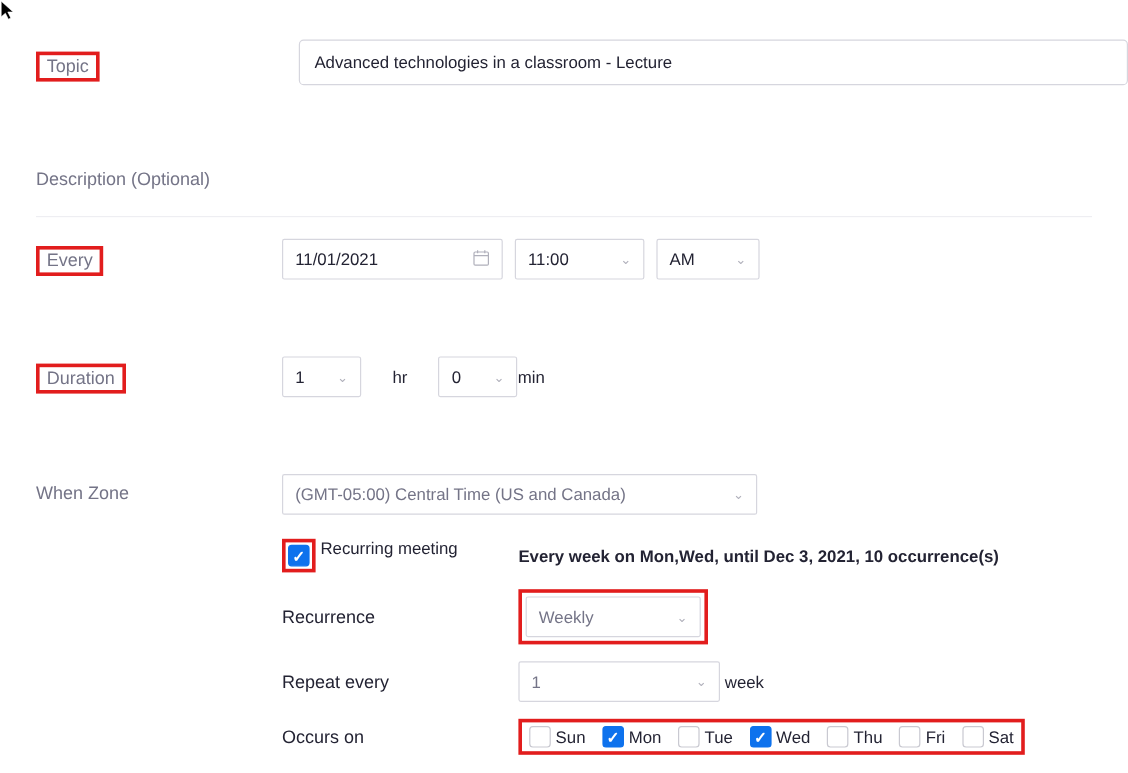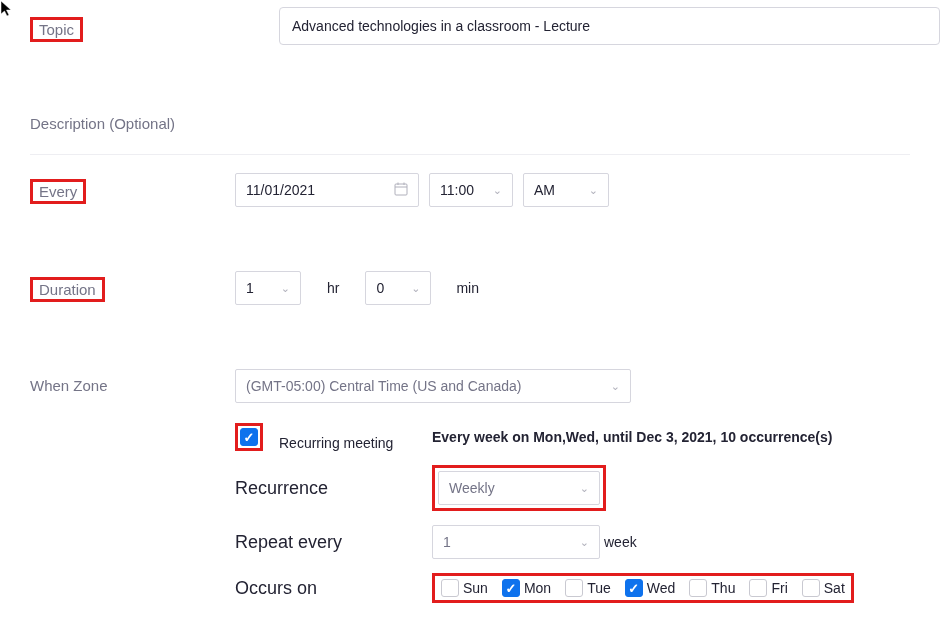--- a/index.html
+++ b/index.html
@@ -4,51 +4,51 @@
   <style>
     * { box-sizing: border-box; margin: 0; padding: 0; }
     body { font-family: -apple-system, BlinkMacSystemFont, "Segoe UI", Helvetica, Arial, sans-serif; font-size: 14px; color: #232333; background: #fff; width: 940px; height: 644px; overflow: hidden; position: relative; }
     .cursor { position: absolute; top: 0px; left: 0px; pointer-events: none; z-index: 100; }
     .row { display: flex; align-items: flex-start; padding: 0 0 0 30px; }
     .label { width: 205px; color: #747487; font-size: 15px; padding-top: 8px; }
     .controls { flex: 1; display: flex; align-items: center; flex-wrap: wrap; }
     .hl { border: 3px solid #e21d1d; display: inline-block; }
     .hl-pad { padding: 1px 6px; }
     input[type=text], .text-input, .textarea {
-      border: 1px solid #d6d6de; border-radius: 4px; padding: 8px 12px; font-size: 14px; color: #232333; background: #fff; font-family: inherit;
+      border: 1px solid #d6d6de; border-radius: 4px; padding: 8px 12px; font-size: 14px; color: #232333; background: #fff; font-family: inherit; margin-left: 14px;
     }
     .select {
       border: 1px solid #d6d6de; border-radius: 2px; background: #fff; padding: 0 10px; font-size: 14px; color: #232333; height: 34px; display: inline-flex; align-items: center; justify-content: space-between; position: relative; cursor: pointer;
     }
     .select.gray { color: #747487; }
     .chev { margin-left: 8px; color: #b0b0bb; font-size: 11px; }
     .cal-icon { color: #b0b0bb; font-size: 14px; margin-left: 6px; }
     .topic-input { height: 38px; border: 1px solid #1f8ef1; border-radius: 4px; padding: 0 12px; font-size: 15px; color: #232333; width: 100%; outline: none; }
     .topic-wrap { width: 100%; }
     .textarea { height: 72px; width: 100%; resize: none; color: #747487; }
     .sub-row { display: flex; align-items: center; width: 100%; margin-top: 14px; }
-    .sub-label { width: 197px; color: #232333; font-size: 18px; }
+    .sub-label { width: 197px; color: #232333; font-size: 15px; }
     .chk {
       width: 18px; height: 18px; border: 1px solid #c9c9d1; border-radius: 3px; display: inline-flex; align-items: center; justify-content: center; background: #fff; cursor: pointer; flex-shrink: 0;
     }
     .chk.checked { background: #0e72ed; border-color: #0e72ed; color: #fff; }
     .chk.checked::after { content: '✓'; font-size: 13px; font-weight: bold; line-height: 1; }
     .days-wrap { display: inline-flex; align-items: center; gap: 14px; padding: 3px 6px; }
     .day { display: inline-flex; align-items: center; gap: 4px; font-size: 14px; color: #232333; }
     .bold { font-weight: 600; }
     .spacer { height: 1px; background: #eeeef2; margin: 22px 30px; }
   </style>
 </head>
 <body>
 
 <svg class="cursor" width="14" height="18" viewBox="0 0 14 18">
   <path d="M1 1 L1 14 L4.5 11 L7 16 L9 15 L6.5 10 L11 10 Z" fill="#000" stroke="#fff" stroke-width="0.5"></path>
 </svg>
 
-<div class="row" style="padding-top:7px;gap:44px;">
+<div class="row" style="padding-top:33px;">
   <div class="label" style="padding-top:10px;">
     <span class="hl hl-pad">Topic</span>
   </div>
   <div class="controls topic-wrap">
     <input type="text" class="topic-input" value="Advanced technologies in a classroom - Lecture" style="">
   </div>
 </div>
 
 <div class="row" style="padding-top:62px;">
   <div class="label" style="padding-top:8px;">Description (Optional)</div>
@@ -65,21 +65,21 @@
       <span>11/01/2021</span>
       <span class="cal-icon">
         <svg width="14" height="14" viewBox="0 0 14 14">
             <rect x="1" y="2" width="12" height="11" rx="1" fill="none" stroke="#b0b0bb"></rect>
             <line x1="1" y1="5" x2="13" y2="5" stroke="#b0b0bb"></line>
             <line x1="4" y1="0.5" x2="4" y2="3" stroke="#b0b0bb"></line>
             <line x1="10" y1="0.5" x2="10" y2="3" stroke="#b0b0bb"></line>
           </svg>
       </span>
     </div>
-    <div class="select" style="width:84px; margin-left:10px;">
+    <div class="select" style="width:108px; margin-left:10px;">
       <span>11:00</span>
       <span class="chev">⌄</span>
     </div>
     <div class="select" style="width:86px; margin-left:10px;">
       <span>AM</span>
       <span class="chev">⌄</span>
     </div>
   </div>
 </div>
 
@@ -90,46 +90,46 @@
   <div class="controls">
     <div class="select" style="width:66px;">
       <span>1</span>
       <span class="chev">⌄</span>
     </div>
     <span style="margin:0 26px;">hr</span>
     <div class="select" style="width:66px;">
       <span>0</span>
       <span class="chev">⌄</span>
     </div>
-    <span style="margin-left:12px;padding-left:13px;">min</span>
+    <span style="margin-left:0;">min</span>
   </div>
 </div>
 
 <div class="row" style="padding-top:64px; align-items:flex-start;">
   <div class="label" style="padding-top:8px;">When Zone</div>
   <div class="controls" style="flex-direction:column; align-items:flex-start; width:100%;">
     <div class="select gray" style="width:396px;">
       <span>(GMT-05:00) Central Time (US and Canada)</span>
       <span class="chev">⌄</span>
     </div>
 
     <div class="sub-row" style="margin-top:20px;">
-      <div style="display:flex;align-items:flex-end;width:197px;gap:12px;">
+      <div style="display:flex;align-items:flex-start;width:197px;">
         <span class="hl" style="padding:2px;">
           <span class="chk checked"></span>
         </span>
         <span style="margin-left:4px;">Recurring meeting</span>
       </div>
       <span class="bold">Every week on Mon,Wed, until Dec 3, 2021, 10 occurrence(s)</span>
     </div>
 
     <div class="sub-row">
       <div class="sub-label">Recurrence</div>
       <span class="hl" style="padding:3px;">
-        <div class="select gray" style="width:162px;">
+        <div class="select gray" style="width:146px;">
           <span>Weekly</span>
           <span class="chev">⌄</span>
         </div>
       </span>
     </div>
 
     <div class="sub-row">
       <div class="sub-label">Repeat every</div>
       <div class="select gray" style="width:168px;">
         <span>1</span>

